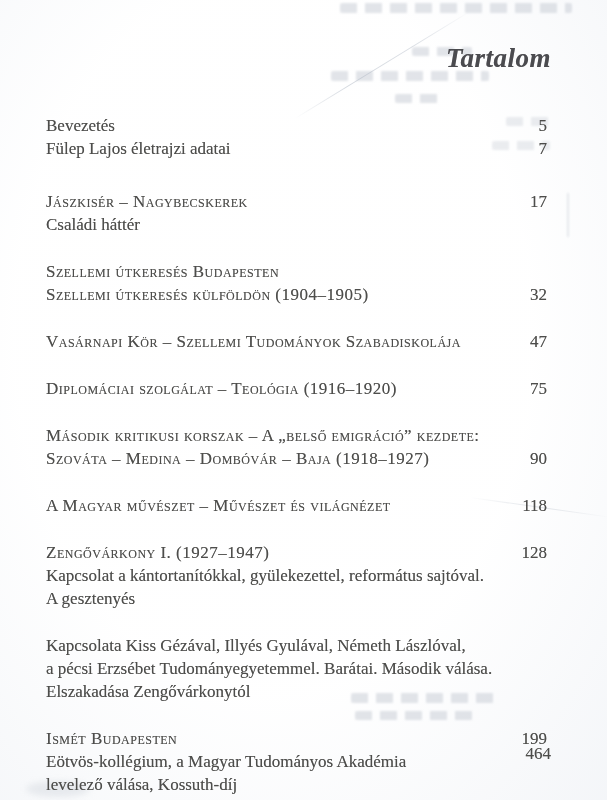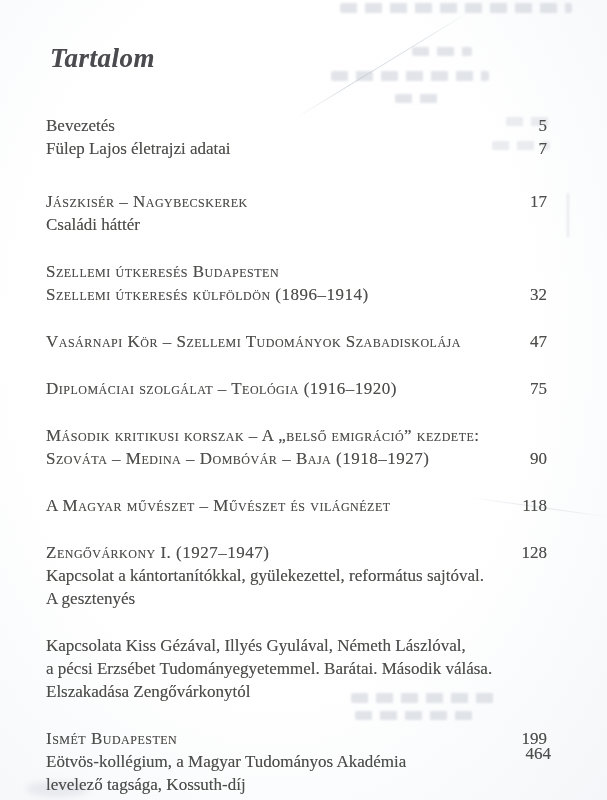--- a/index.html
+++ b/index.html
@@ -18,21 +18,21 @@
     position:relative;
     width:607px;height:800px;
     background:
       radial-gradient(ellipse at 45% 42%, rgba(255,255,255,.9) 55%, rgba(243,245,248,.9) 100%),
       var(--paper);
     color:var(--ink);
   }
   .title{
     position:absolute;
     left:50px;top:42px;width:501px;
-    text-align:left;
+    text-align:right;
     font-style:italic;
     font-size:27px;
     line-height:33px;
     letter-spacing:.5px;
     color:#4b4b4f;
     text-shadow:0 0 .6px rgba(75,75,79,.45);
   }
   .toc{
     position:absolute;
     left:46px;top:114px;width:501px;
@@ -150,21 +150,21 @@
         </div>
         <div class="toc-line">
           <span class="entry">Családi háttér</span>
         </div>
       </div>
       <div class="toc-group">
         <div class="toc-line">
           <span class="entry sc">Szellemi útkeresés Budapesten</span>
         </div>
         <div class="toc-line">
-          <span class="entry sc">Szellemi útkeresés külföldön (1896–1914)</span>
+          <span class="entry sc">Szellemi útkeresés külföldön (1904–1905)</span>
           <span class="pagenum">32</span>
         </div>
       </div>
       <div class="toc-group">
         <div class="toc-line">
           <span class="entry sc">Vasárnapi Kör – Szellemi Tudományok Szabadiskolája</span>
           <span class="pagenum">47</span>
         </div>
       </div>
       <div class="toc-group">
@@ -213,19 +213,19 @@
       </div>
       <div class="toc-group">
         <div class="toc-line">
           <span class="entry sc">Ismét Budapesten</span>
           <span class="pagenum">199</span>
         </div>
         <div class="toc-line">
           <span class="entry">Eötvös-kollégium, a Magyar Tudományos Akadémia</span>
         </div>
         <div class="toc-line">
-          <span class="entry">levelező tagsága, Kossuth-díj</span>
+          <span class="entry">levelező válása, Kossuth-díj</span>
         </div>
       </div>
     </div>
 
   <div class="folio">464</div>
 </div>
 
 </body></html>

